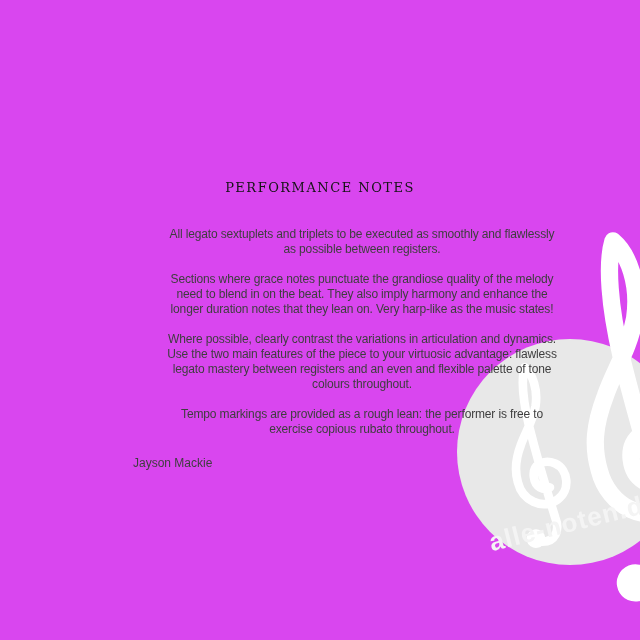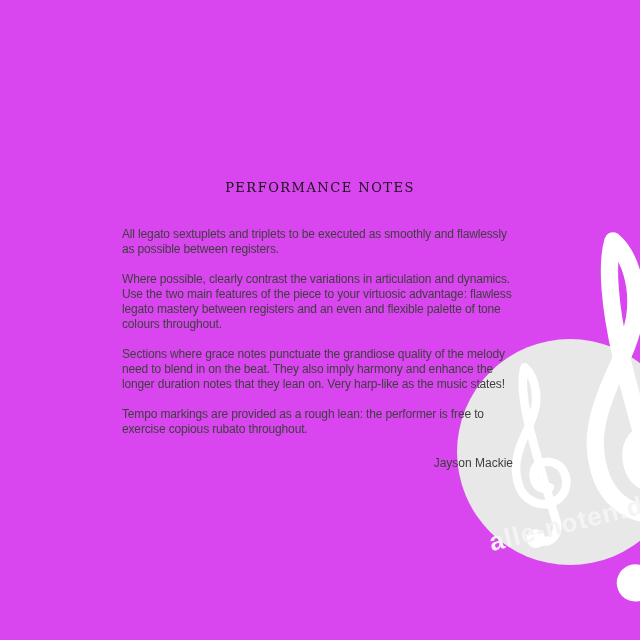--- a/index.html
+++ b/index.html
@@ -51,34 +51,35 @@
     font-family:"DejaVu Serif","Liberation Serif",serif;
     font-weight:normal;
     font-size:13px;
     letter-spacing:1.5px;
     color:#141414;
   }
   .text-block{
     position:absolute;
     left:122px;top:227px;
     width:480px;
+    text-align:center;
   }
   .para{
     margin:0 0 15px 0;
     font-size:12px;
     line-height:15px;
     letter-spacing:-0.15px;
     color:#3e3e3e;
     white-space:pre-line;
   }
   .signature{
     position:absolute;
-    left:122px;top:456px;
+    left:133px;top:456px;
     width:391px;
-    text-align:right;
+    text-align:left;
     font-size:12px;
     line-height:15px;
     color:#3e3e3e;
   }
 </style>
 </head>
 <body>
 
 <svg width="0" height="0" style="position:absolute" aria-hidden="true">
   <defs>
@@ -104,27 +105,27 @@
     </svg>
     <div class="wm-text">alle-noten.de</div>
   </div>
 
   <div class="content">
     <h1 class="title">PERFORMANCE NOTES</h1>
 
     <div class="text-block">
       <p class="para">All legato sextuplets and triplets to be executed as smoothly and flawlessly
 as possible between registers.</p>
+      <p class="para">Sections where grace notes punctuate the grandiose quality of the melody
+need to blend in on the beat. They also imply harmony and enhance the
+longer duration notes that they lean on. Very harp-like as the music states!</p>
       <p class="para">Where possible, clearly contrast the variations in articulation and dynamics.
 Use the two main features of the piece to your virtuosic advantage: flawless
 legato mastery between registers and an even and flexible palette of tone
 colours throughout.</p>
-      <p class="para">Sections where grace notes punctuate the grandiose quality of the melody
-need to blend in on the beat. They also imply harmony and enhance the
-longer duration notes that they lean on. Very harp-like as the music states!</p>
       <p class="para">Tempo markings are provided as a rough lean: the performer is free to
 exercise copious rubato throughout.</p>
     </div>
 
     <div class="signature">Jayson Mackie</div>
   </div>
 
 </div>
 
 </body></html>

